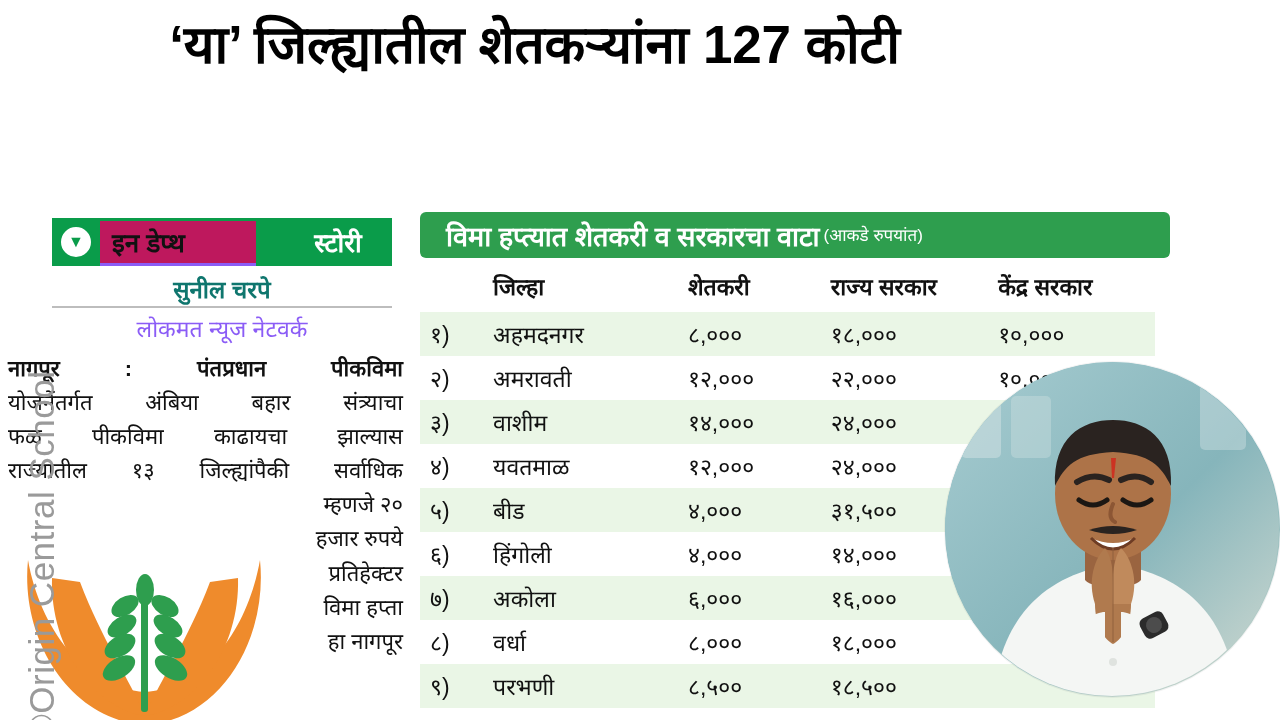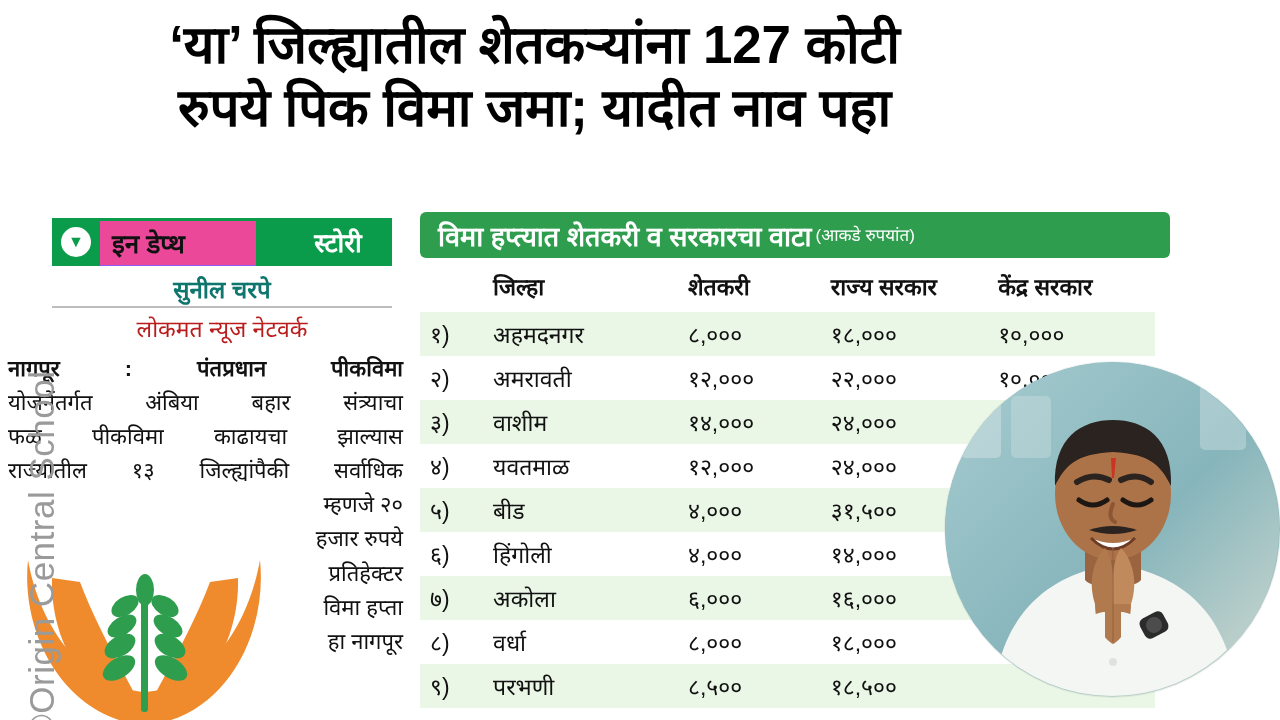--- a/index.html
+++ b/index.html
@@ -72,29 +72,29 @@
     border: 3px solid #0a9c4a;
     display: flex;
     align-items: center;
     justify-content: center;
     font-size: 16px;
     color: #0a9c4a;
     line-height: 1;
   }
   #indepth-mid {
     flex: 1 1 auto;
-    background: #ec4899;
+    background: #be185d;
     display: flex;
     align-items: center;
     padding-left: 12px;
     font-size: 26px;
     font-weight: bold;
     color: #111111;
     border-top: 3px solid #0a9c4a;
-    border-bottom: 1px solid #8b5cf6;
+    border-bottom: 3px solid #8b5cf6;
   }
   #indepth-right {
     flex: 0 0 108px;
     background: #0a9c4a;
     display: flex;
     align-items: center;
     justify-content: center;
     font-size: 26px;
     font-weight: bold;
     color: #ffffff;
@@ -118,21 +118,21 @@
     height: 2px;
     background: #bdbdbd;
   }
   #network {
     position: absolute;
     left: 52px;
     top: 112px;
     width: 340px;
     text-align: center;
     font-size: 23px;
-    color: #b91c1c;
+    color: #8b5cf6;
   }
   #article {
     position: absolute;
     left: 8px;
     top: 152px;
     width: 395px;
     font-size: 22px;
     color: #111111;
     line-height: 1.55;
   }
@@ -178,21 +178,21 @@
   #table-title {
     position: absolute;
     left: 0;
     top: 0;
     width: 750px;
     height: 46px;
     background: #2e9e4e;
     border-radius: 6px;
     display: flex;
     align-items: center;
-    padding-left: 18px;
+    padding-left: 26px;
     box-sizing: border-box;
     color: #ffffff;
   }
   #table-title .main {
     font-size: 27px;
     font-weight: bold;
   }
   #table-title .sub {
     font-size: 17px;
     margin-left: 4px;
@@ -251,21 +251,20 @@
     height: 44px;
   }
 </style>
 </head>
 <body>
 
 <div id="page">
 
   <div id="headline">
     <div class="line">‘या’ जिल्ह्यातील शेतकऱ्यांना 127 कोटी</div>
-    <div class="line">रुपये पिक विमा जमा; यादीत नाव पहा</div>
   </div>
 
   <div id="clipping">
 
     <div id="indepth-bar">
       <div id="indepth-left">
         <div id="indepth-logo">▼</div>
       </div>
       <div id="indepth-mid">इन डेप्थ</div>
       <div id="indepth-right">स्टोरी</div>

